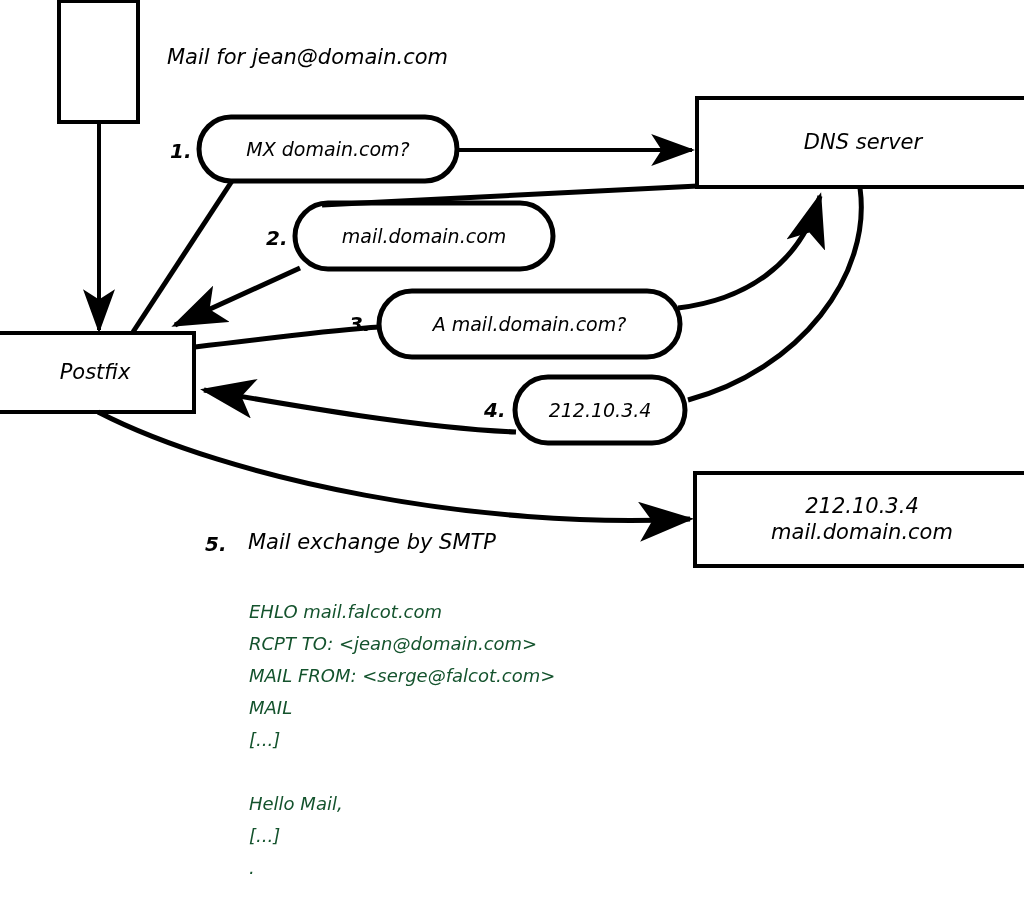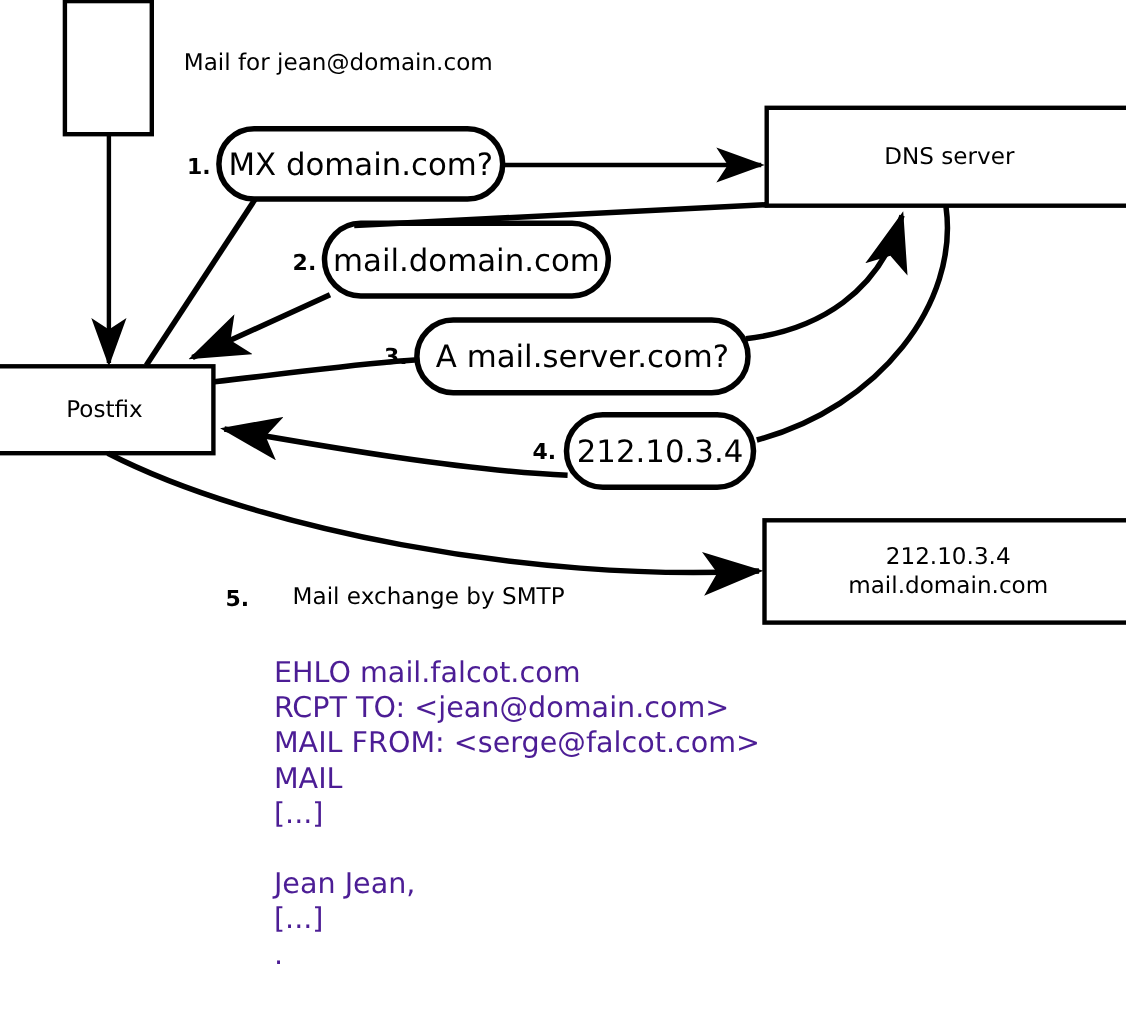--- a/index.html
+++ b/index.html
@@ -9,20 +9,21 @@
   }
   body {
     font-family: "DejaVu Sans", sans-serif;
   }
   #canvas {
     position: relative;
     width: 1024px;
     height: 919px;
     background: #ffffff;
     overflow: hidden;
+    font-style: italic;
   }
   svg.layer {
     position: absolute;
     left: 0;
     top: 0;
     width: 1024px;
     height: 919px;
   }
   .node-text {
     position: absolute;
@@ -35,21 +36,21 @@
     color: #000000;
     line-height: 1.22;
     pointer-events: none;
   }
   .bubble-text {
     position: absolute;
     display: flex;
     align-items: center;
     justify-content: center;
     font-family: "DejaVu Sans", sans-serif;
-    font-size: 28px;
+    font-size: 19px;
     color: #000000;
     white-space: nowrap;
     pointer-events: none;
   }
   .step-num {
     position: absolute;
     font-family: "DejaVu Sans", sans-serif;
     font-size: 20px;
     font-weight: bold;
     color: #000000;
@@ -57,22 +58,22 @@
   .plain-label {
     position: absolute;
     font-family: "DejaVu Sans", sans-serif;
     font-size: 21px;
     color: #000000;
     white-space: nowrap;
   }
   .smtp-line {
     position: absolute;
     font-family: "DejaVu Sans", sans-serif;
-    font-size: 26px;
-    color: #4c1d95;
+    font-size: 18px;
+    color: #14532d;
     white-space: pre;
   }
   #smtp-transcript {
     position: absolute;
     left: 249px;
     top: 596px;
     width: 500px;
   }
   #smtp-transcript .smtp-line {
     position: static;
@@ -144,33 +145,33 @@
     <span>mail.domain.com</span>
   </div>
 
   <div class="step-num" style="left:170px; top:139px;">1.</div>
   <div class="bubble-text" style="left:199px; top:117px; width:258px; height:64px;">MX domain.com?</div>
 
   <div class="step-num" style="left:266px; top:226px;">2.</div>
   <div class="bubble-text" style="left:295px; top:203px; width:258px; height:66px;">mail.domain.com</div>
 
   <div class="step-num" style="left:349px; top:312px;">3.</div>
-  <div class="bubble-text" style="left:379px; top:291px; width:301px; height:66px;">A mail.server.com?</div>
+  <div class="bubble-text" style="left:379px; top:291px; width:301px; height:66px;">A mail.domain.com?</div>
 
   <div class="step-num" style="left:484px; top:398px;">4.</div>
   <div class="bubble-text" style="left:515px; top:377px; width:170px; height:66px;">212.10.3.4</div>
 
   <div class="step-num" style="left:205px; top:532px;">5.</div>
-  <div class="plain-label" style="left:248px; top:530px;margin-left:18px;">Mail exchange by SMTP</div>
+  <div class="plain-label" style="left:248px; top:530px;">Mail exchange by SMTP</div>
 
   <div id="smtp-transcript">
     <div class="smtp-line">EHLO mail.falcot.com</div>
     <div class="smtp-line">RCPT TO: &lt;jean@domain.com&gt;</div>
     <div class="smtp-line">MAIL FROM: &lt;serge@falcot.com&gt;</div>
     <div class="smtp-line">MAIL</div>
     <div class="smtp-line">[...]</div>
     <div class="smtp-line blank"></div>
-    <div class="smtp-line">Jean Jean,</div>
+    <div class="smtp-line">Hello Mail,</div>
     <div class="smtp-line">[...]</div>
     <div class="smtp-line">.</div>
   </div>
 
 </div>
 
 </body></html>

